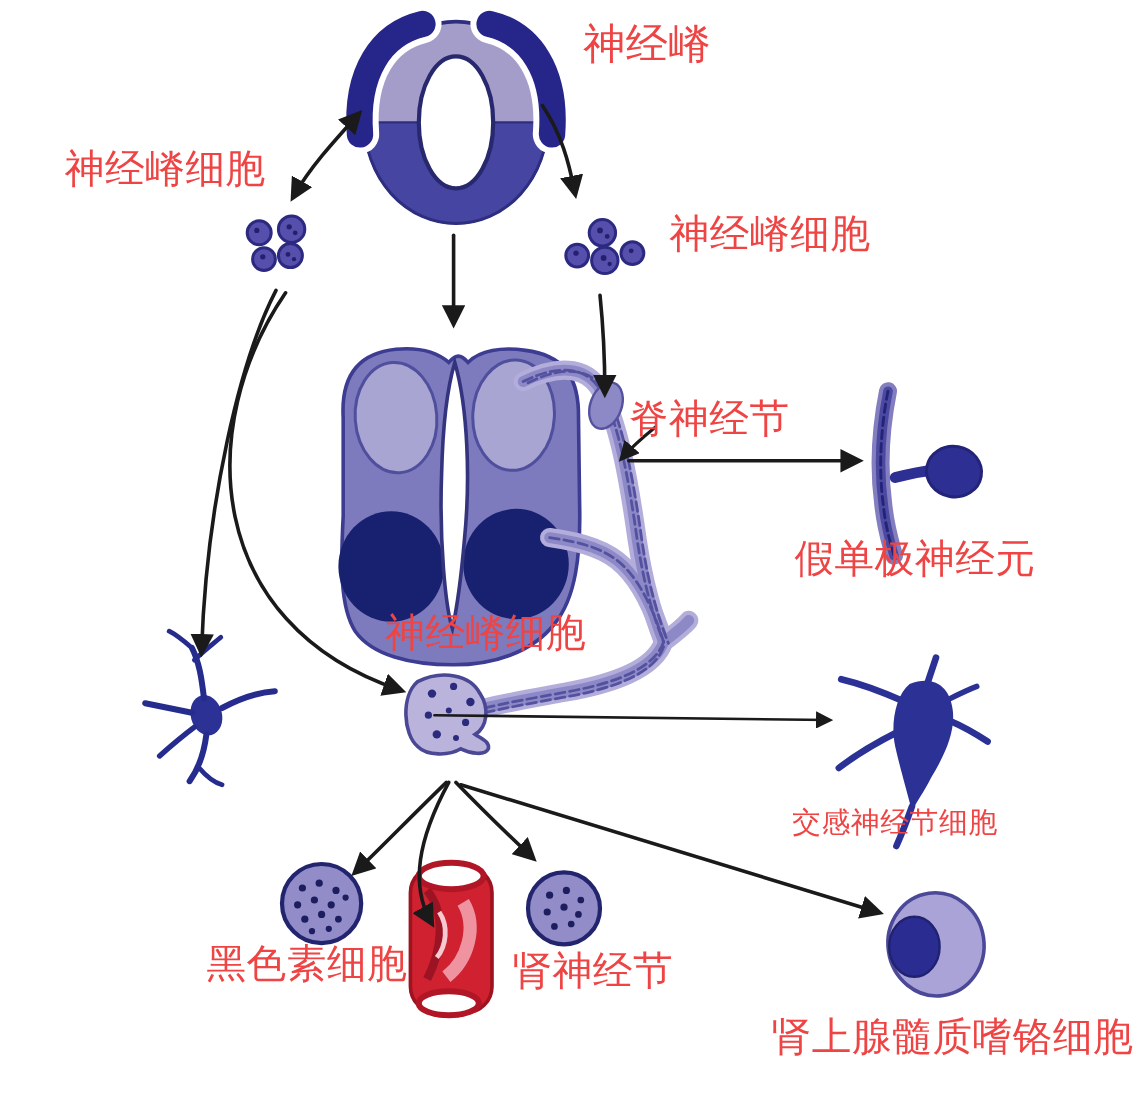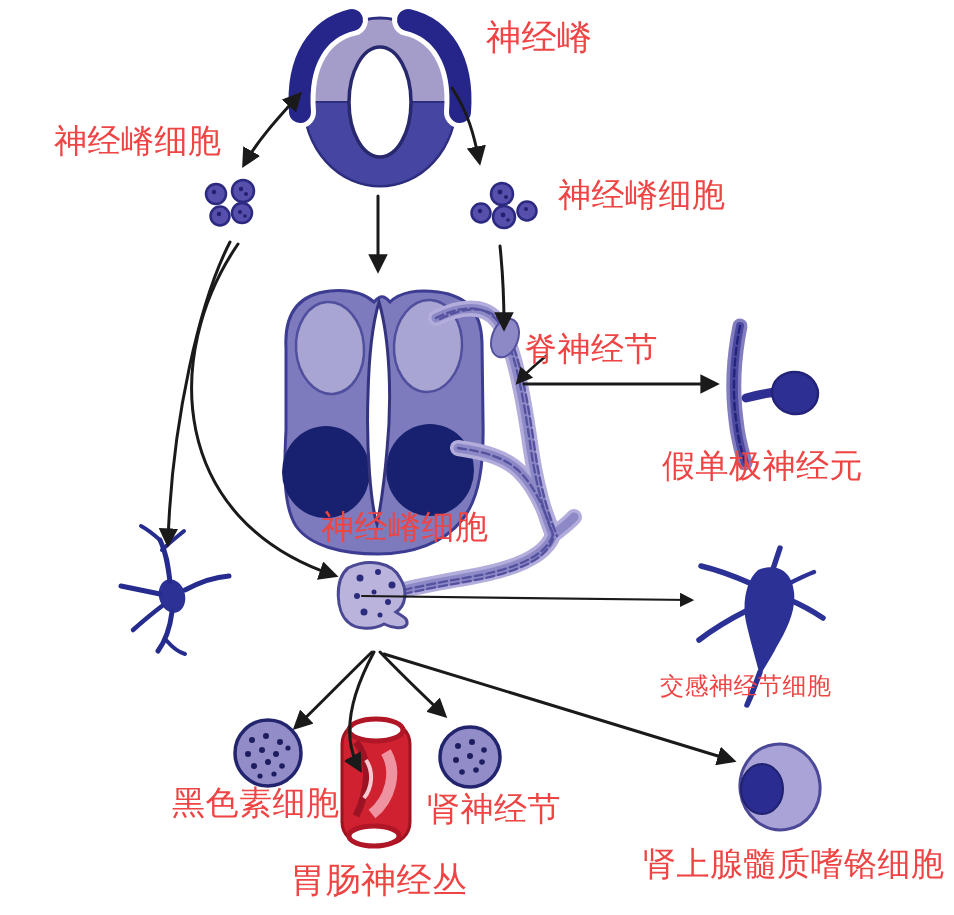--- a/index.html
+++ b/index.html
@@ -238,16 +238,15 @@
 
 <div class="lbl lbl-neural-crest">神经嵴</div>
 <div class="lbl lbl-ncc-left">神经嵴细胞</div>
 <div class="lbl lbl-ncc-right">神经嵴细胞</div>
 <div class="lbl lbl-spinal-ganglion">脊神经节</div>
 <div class="lbl lbl-pseudounipolar">假单极神经元</div>
 <div class="lbl lbl-symp-ganglion">神经嵴细胞</div>
 <div class="lbl lbl-symp-cell">交感神经节细胞</div>
 <div class="lbl lbl-celiac">黑色素细胞</div>
 <div class="lbl lbl-renal">肾神经节</div>
-<div class="lbl lbl-enteric">胃肠神经丛</div>
 <div class="lbl lbl-chromaffin">肾上腺髓质嗜铬细胞</div>
 
 </div>
 
 </body></html>

